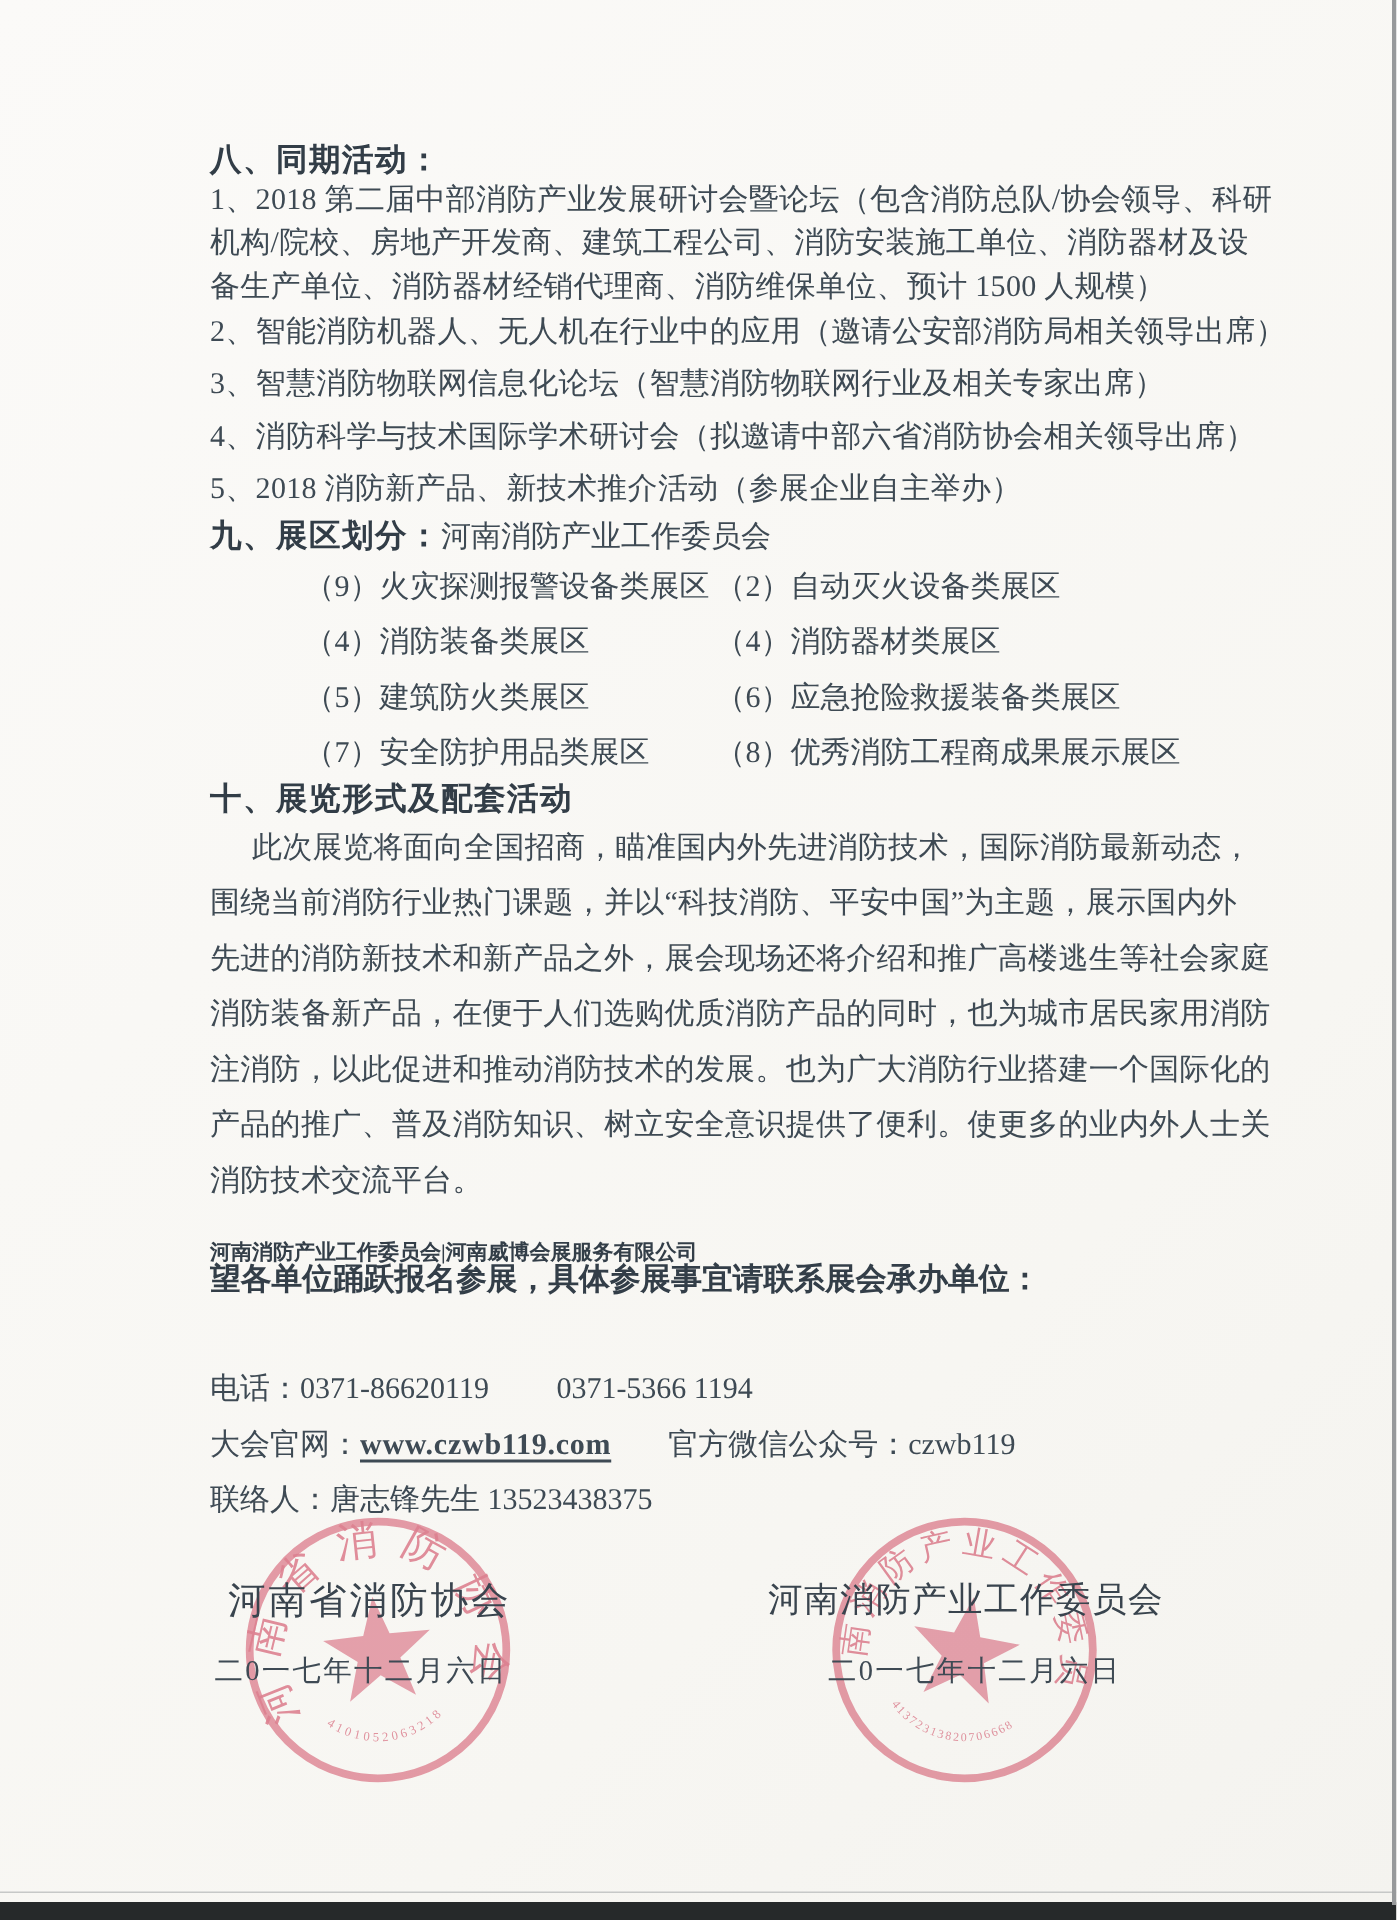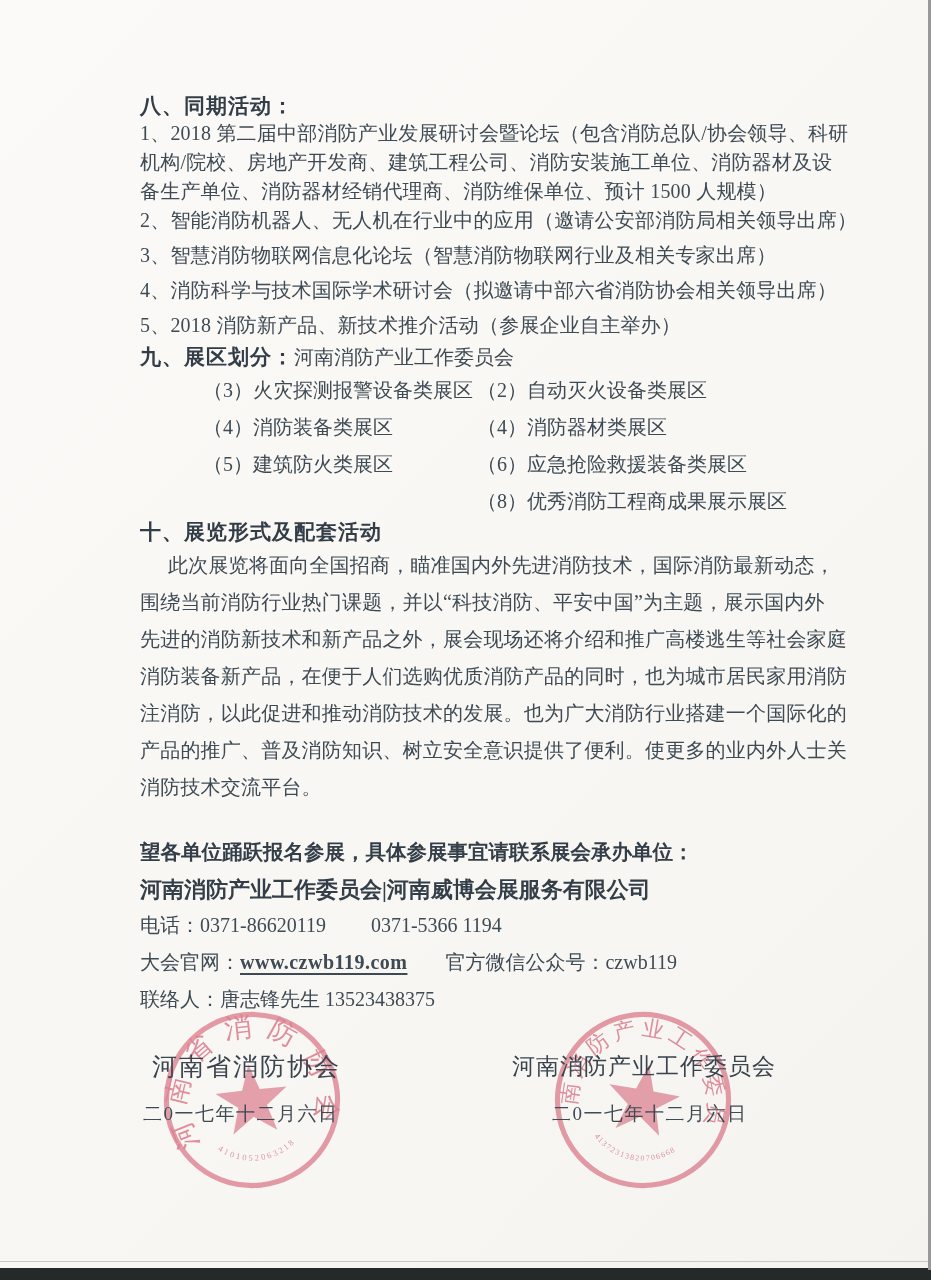--- a/index.html
+++ b/index.html
@@ -46,43 +46,44 @@
 
   <div class="t body-text" style="left:140px; top:207px;">2、智能消防机器人、无人机在行业中的应用（邀请公安部消防局相关领导出席）</div>
   <div class="t body-text" style="left:140px; top:242px;">3、智慧消防物联网信息化论坛（智慧消防物联网行业及相关专家出席）</div>
   <div class="t body-text" style="left:140px; top:277px;">4、消防科学与技术国际学术研讨会（拟邀请中部六省消防协会相关领导出席）</div>
   <div class="t body-text" style="left:140px; top:312px;">5、2018 消防新产品、新技术推介活动（参展企业自主举办）</div>
 
   <div class="t" style="left:140px; top:343px; font-size:20px;">
     <span class="heading" style="font-size:21px;">九、展区划分：</span><span>河南消防产业工作委员会</span>
   </div>
 
-  <div class="zone" style="left:203px; top:377px;">（3）火灾探测报警设备类展区</div>
+  <div class="zone" style="left:203px; top:377px;">（9）火灾探测报警设备类展区</div>
   <div class="zone" style="left:477px; top:377px;">（2）自动灭火设备类展区</div>
   <div class="zone" style="left:203px; top:414px;">（4）消防装备类展区</div>
   <div class="zone" style="left:477px; top:414px;">（4）消防器材类展区</div>
   <div class="zone" style="left:203px; top:451px;">（5）建筑防火类展区</div>
   <div class="zone" style="left:477px; top:451px;">（6）应急抢险救援装备类展区</div>
+  <div class="zone" style="left:203px; top:488px;">（7）安全防护用品类展区</div>
   <div class="zone" style="left:477px; top:488px;">（8）优秀消防工程商成果展示展区</div>
 
   <div class="t heading" style="left:140px; top:518px;">十、展览形式及配套活动</div>
 
   <div class="block body-text" style="left:140px; top:547px;">
     <div class="pline indent">此次展览将面向全国招商，瞄准国内外先进消防技术，国际消防最新动态，</div>
     <div class="pline">围绕当前消防行业热门课题，并以“科技消防、平安中国”为主题，展示国内外</div>
     <div class="pline">先进的消防新技术和新产品之外，展会现场还将介绍和推广高楼逃生等社会家庭</div>
     <div class="pline">消防装备新产品，在便于人们选购优质消防产品的同时，也为城市居民家用消防</div>
     <div class="pline">注消防，以此促进和推动消防技术的发展。也为广大消防行业搭建一个国际化的</div>
     <div class="pline">产品的推广、普及消防知识、树立安全意识提供了便利。使更多的业内外人士关</div>
     <div class="pline">消防技术交流平台。</div>
   </div>
 
   <div class="t b" style="left:140px; top:838px; font-size:20.5px;">望各单位踊跃报名参展，具体参展事宜请联系展会承办单位：</div>
 
-  <div class="t b" style="left:140px; top:875px; font-size:22px;">河南消防产业工作委员会|河南威博会展服务有限公司</div>
+  <div class="t b" style="left:140px; top:826px; font-size:14px;">河南消防产业工作委员会|河南威博会展服务有限公司</div>
 
   <div class="t contact-line" style="left:140px; top:912px;">
     <span>电话：</span><span>0371-86620119</span><span class="gap45"></span><span>0371-5366 1194</span>
   </div>
 
   <div class="t contact-line" style="left:140px; top:949px;">
     <span>大会官网：</span><span class="url">www.czwb119.com</span><span class="gap38"></span><span>官方微信公众号：</span><span>czwb119</span>
   </div>
 
   <div class="t contact-line" style="left:140px; top:986px;">

